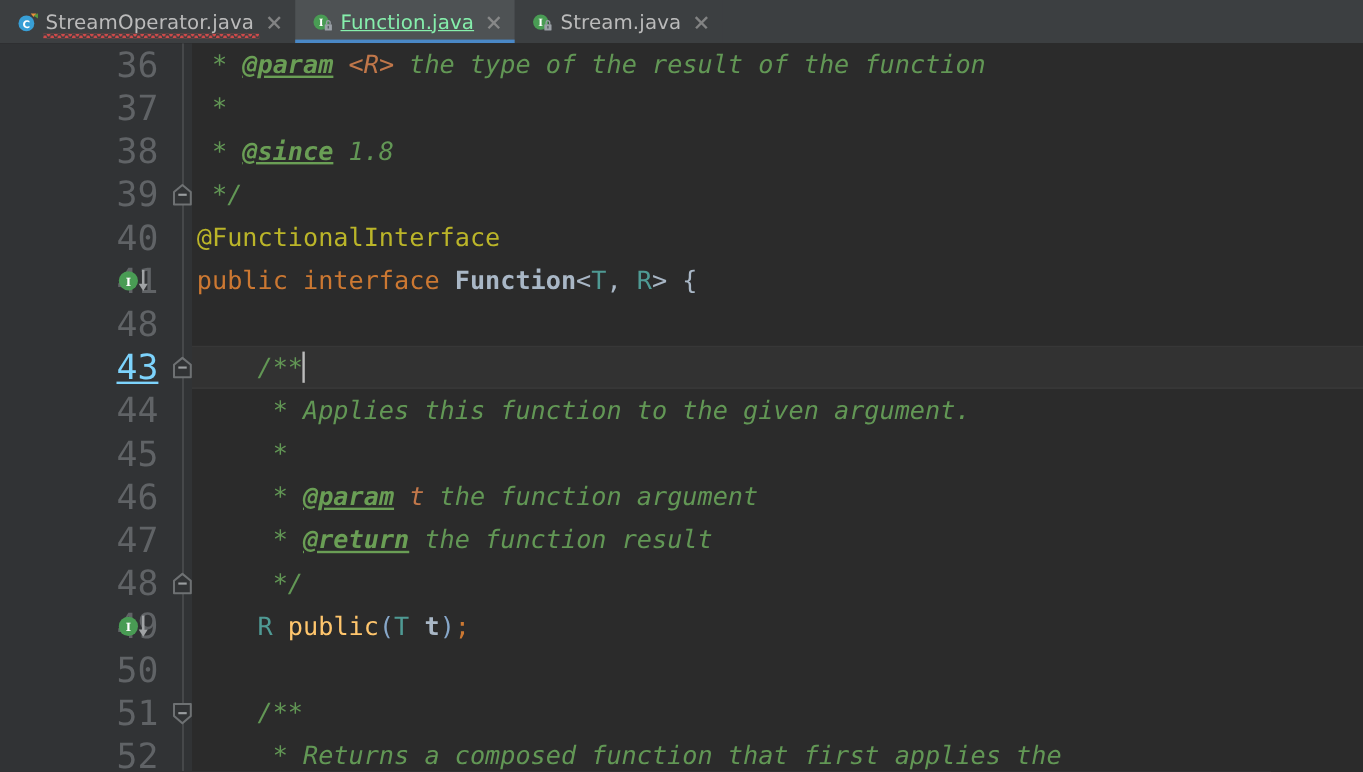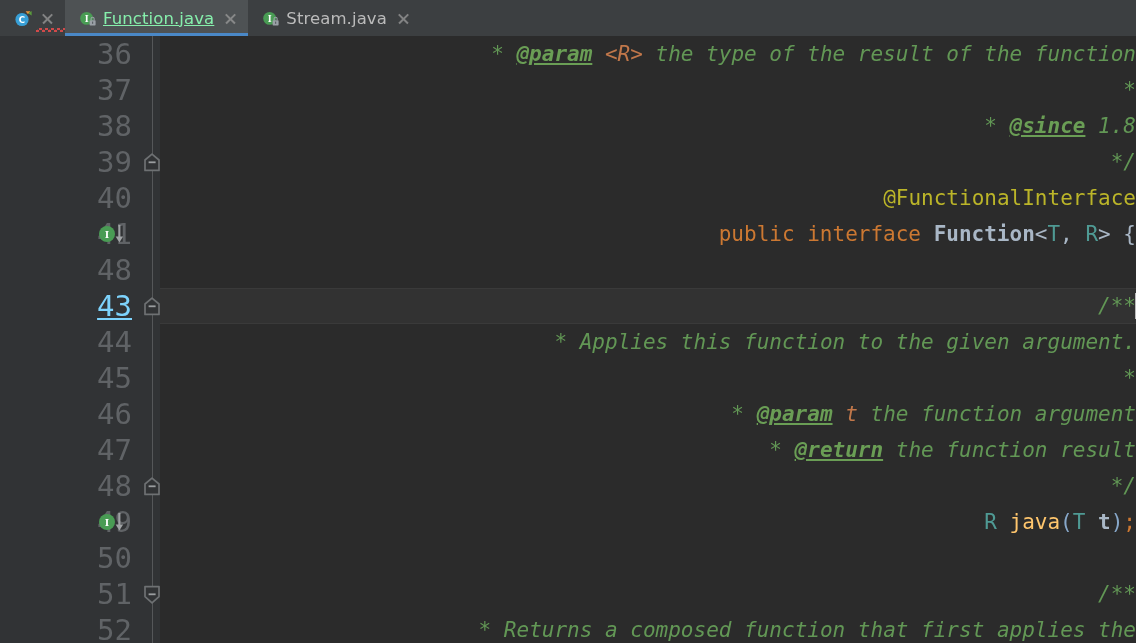--- a/index.html
+++ b/index.html
@@ -107,21 +107,20 @@
     left: 152px;
     top: 0; bottom: 0;
     width: 1px;
     background: #555759;
   }
   #code {
     flex: 1;
     position: relative;
     background: #2b2b2b;
     overflow: hidden;
-    text-align: right;
   }
 
   .row {
     height: 36px;
     position: relative;
   }
 
   
   .lnum {
     position: absolute;
@@ -199,20 +198,21 @@
 <div id="app">
 
   <div id="tabbar">
       <div class="tab">
         <span class="ficon"><svg viewBox="0 0 18 18" width="18" height="18">
             <circle cx="8" cy="9.5" r="6.6" fill="#389fd6"></circle>
             <text x="8" y="13.2" font-family="DejaVu Sans, sans-serif" font-size="8.6" font-weight="bold" fill="#ffffff" text-anchor="middle">C</text>
             <path d="M11.6 1.2 L16.4 1.2 L14 4.2 Z" fill="#e8913a"></path>
             <path d="M14.2 3.2 L17.6 1.0 L17.6 5.4 Z" fill="#5a9c3c"></path>
           </svg></span>
+        <span class="tab-label">StreamOperator.java</span>
         <span class="tab-close"></span>
         <span class="squiggle"></span>
       </div>
       <div class="tab active">
         <span class="ficon"><svg viewBox="0 0 18 18" width="18" height="18">
             <circle cx="7.6" cy="8.4" r="6.4" fill="#499c54"></circle>
             <text x="7.6" y="11.9" font-family="DejaVu Serif, serif" font-size="8.4" font-weight="bold" fill="#ffffff" text-anchor="middle">I</text>
             <rect x="10.6" y="10.2" width="6" height="5.2" rx="0.7" fill="#9aa0a6"></rect>
             <path d="M12.1 10.2 v-1.5 a1.5 1.5 0 0 1 3 0 v1.5" fill="none" stroke="#9aa0a6" stroke-width="1.1"></path>
             <rect x="13" y="11.6" width="1.2" height="2.2" fill="#5b6065"></rect>
@@ -324,20 +324,20 @@
         <div class="crow"><span class="doc"> */</span></div>
         <div class="crow"><span class="anno">@FunctionalInterface</span></div>
         <div class="crow"><span class="kw">public interface </span><span class="cls">Function</span><span class="punc">&lt;</span><span class="typar">T</span><span class="punc">, </span><span class="typar">R</span><span class="punc">&gt; {</span></div>
         <div class="crow"></div>
         <div class="crow current"><span class="doc">    /**</span><span class="caret"></span></div>
         <div class="crow"><span class="doc">     * Applies this function to the given argument.</span></div>
         <div class="crow"><span class="doc">     *</span></div>
         <div class="crow"><span class="doc">     * </span><span class="doctag">@param</span><span class="doc"> </span><span class="docparam">t</span><span class="doc"> the function argument</span></div>
         <div class="crow"><span class="doc">     * </span><span class="doctag">@return</span><span class="doc"> the function result</span></div>
         <div class="crow"><span class="doc">     */</span></div>
-        <div class="crow"><span class="punc">    </span><span class="typar">R</span><span class="punc"> </span><span class="mth">java</span><span class="paren">(</span><span class="typar">T</span><span class="punc"> </span><span class="cls">t</span><span class="paren">)</span><span class="semi">;</span></div>
+        <div class="crow"><span class="punc">    </span><span class="typar">R</span><span class="punc"> </span><span class="mth">public</span><span class="paren">(</span><span class="typar">T</span><span class="punc"> </span><span class="cls">t</span><span class="paren">)</span><span class="semi">;</span></div>
         <div class="crow"></div>
         <div class="crow"><span class="doc">    /**</span></div>
         <div class="crow"><span class="doc">     * Returns a composed function that first applies the</span></div>
       </div>
   </div>
 
 </div>
 
 </body></html>

